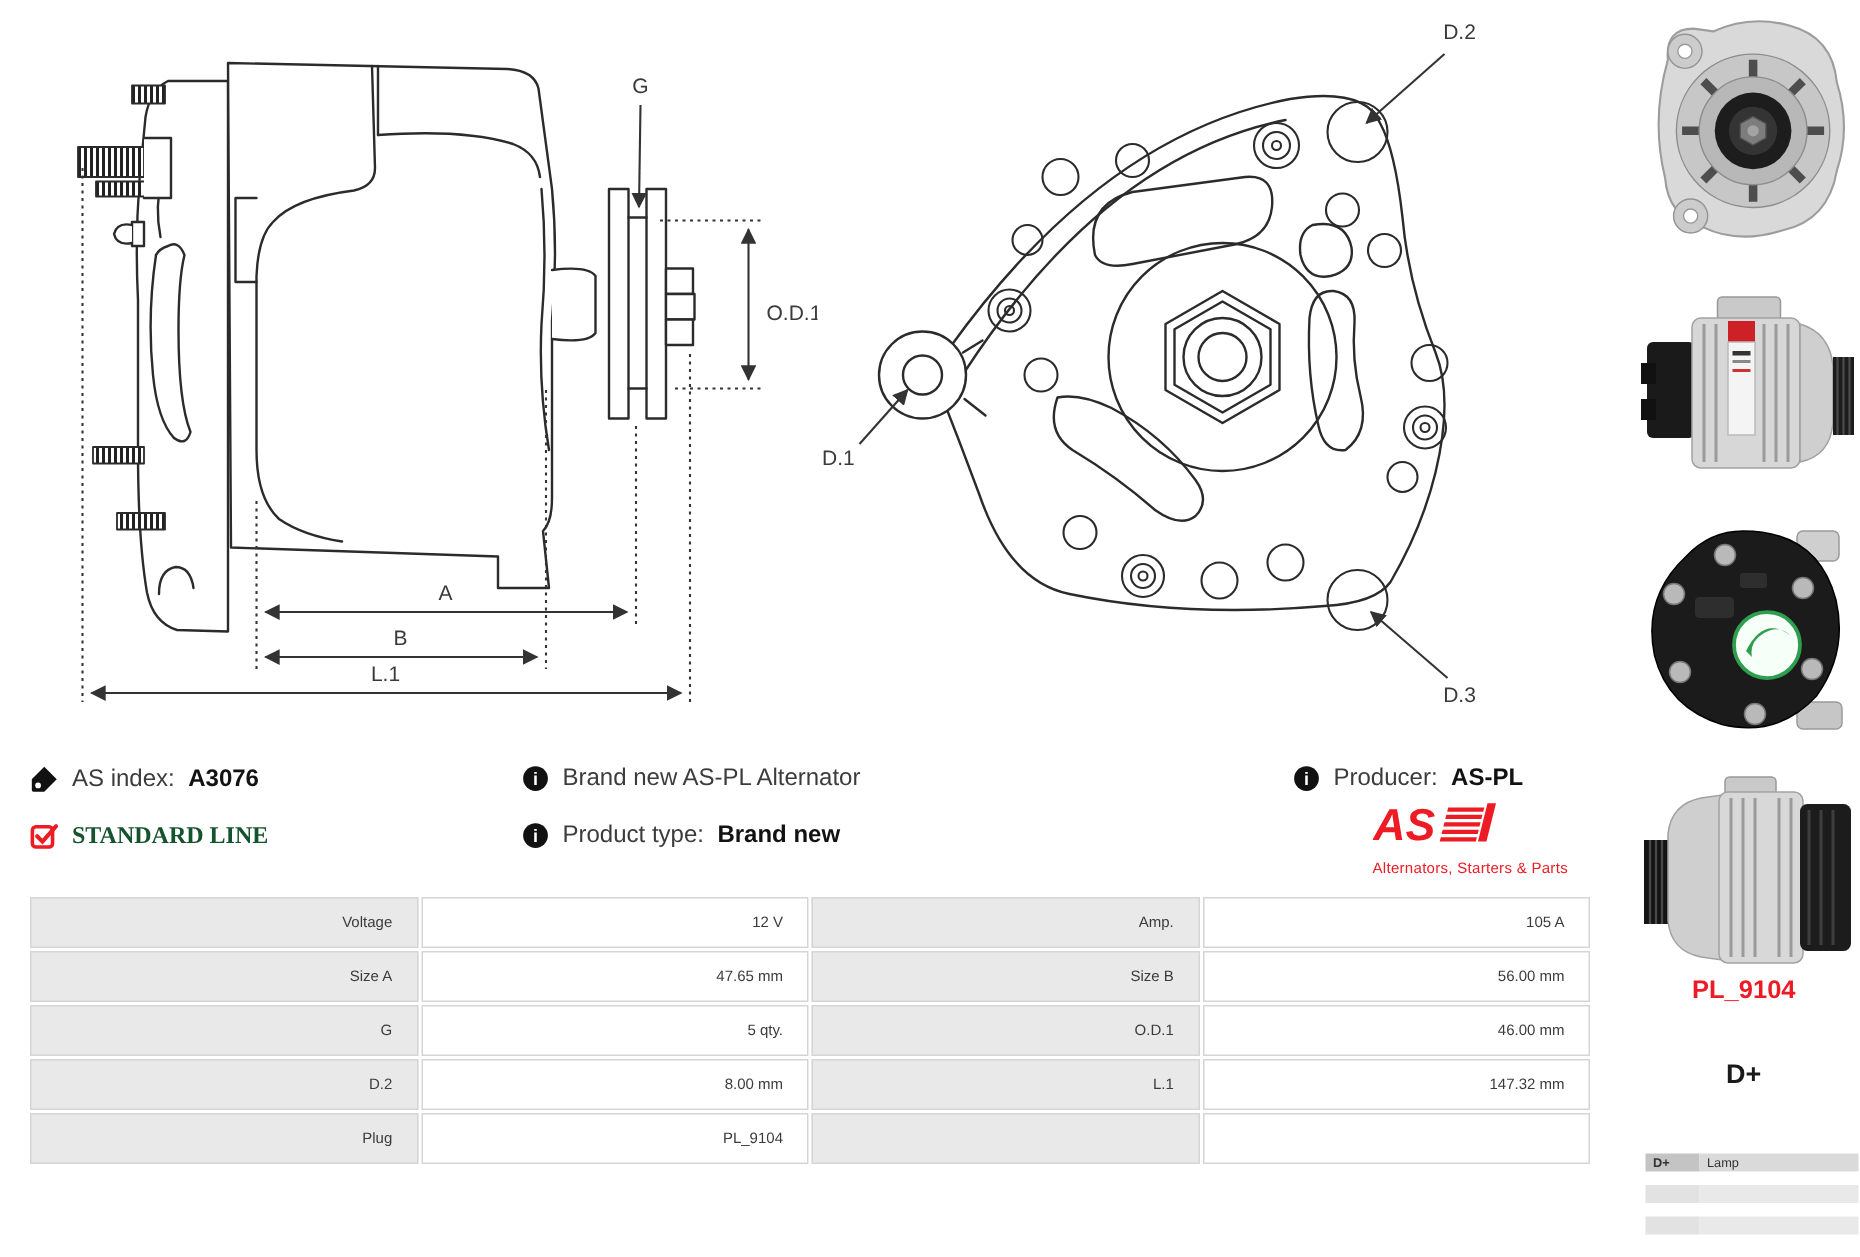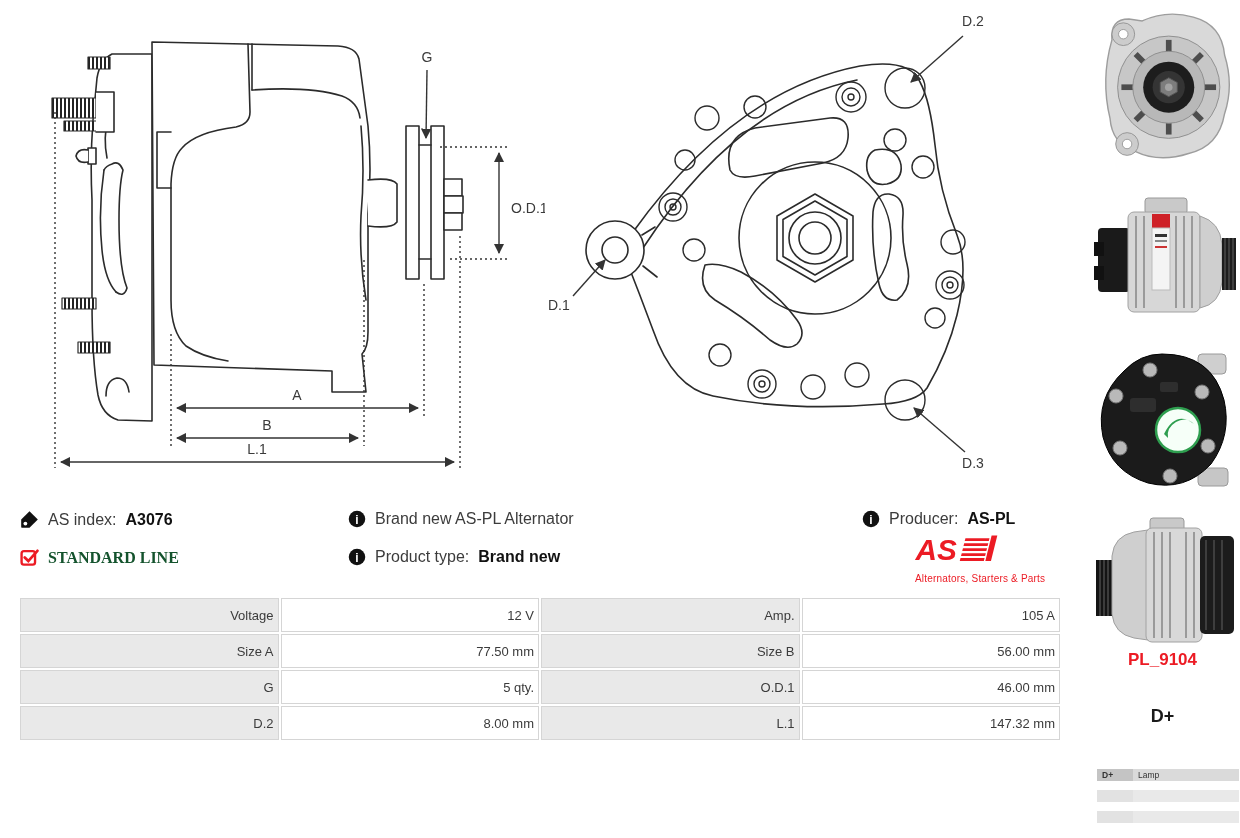--- a/index.html
+++ b/index.html
@@ -10,21 +10,21 @@
   
   .info-item{position:absolute;display:flex;align-items:flex-end;gap:9px;font-size:16px;color:#3c3c3c;white-space:nowrap;}
   .info-item b{color:#121212;}
   .std-line{color:#14532d;font-weight:bold;font-family:Liberation Serif, serif;}
   .icon-svg{display:block;}
   
   .as-logo-wrap{position:absolute;left:915px;top:534px;width:110px;text-align:left;}
   .as-tagline{font-size:10px;color:#ec1b24;margin-top:1px;letter-spacing:.2px;white-space:nowrap;}
   
   table.spec{position:absolute;left:18px;top:596px;width:1044px;border-collapse:separate;border-spacing:2px;table-layout:fixed;}
-  table.spec td{height:32px;padding:0 4px;font-size:13px;color:#3b3b3b;text-align:right;
+  table.spec td{height:32px;padding:0 16px;font-size:10px;color:#3b3b3b;text-align:right;
                 border:1px solid #d5d5d5;background:#fff;overflow:hidden;}
   table.spec td.lbl{background:#e9e9e9;}
   
   .plug-code{position:absolute;left:1085px;top:650px;width:155px;text-align:center;
              color:#ec1b24;font-weight:bold;font-size:17px;}
   .terminal{position:absolute;left:1085px;top:706px;width:155px;text-align:center;
             color:#1a1a1a;font-weight:bold;font-size:18px;}
   table.pins{position:absolute;left:1097px;top:760px;width:142px;border-collapse:separate;border-spacing:0 9px;table-layout:fixed;}
   table.pins td{height:12px;font-size:8.5px;padding:0 5px;color:#333;vertical-align:middle;}
   td.pk1{background:#c4c4c4;font-weight:bold;width:26px;}
@@ -350,32 +350,38 @@
   <table class="spec">
     <tbody>
       <tr>
         <td class="lbl">Voltage</td>
         <td>12 V</td>
         <td class="lbl">Amp.</td>
         <td>105 A</td>
       </tr>
       <tr>
         <td class="lbl">Size A</td>
-        <td>77.50 mm</td>
+        <td>47.65 mm</td>
         <td class="lbl">Size B</td>
         <td>56.00 mm</td>
       </tr>
       <tr>
         <td class="lbl">G</td>
         <td>5 qty.</td>
         <td class="lbl">O.D.1</td>
         <td>46.00 mm</td>
       </tr>
       <tr>
         <td class="lbl">D.2</td>
         <td>8.00 mm</td>
         <td class="lbl">L.1</td>
         <td>147.32 mm</td>
       </tr>
+      <tr>
+        <td class="lbl">Plug</td>
+        <td>PL_9104</td>
+        <td class="lbl"></td>
+        <td></td>
+      </tr>
     </tbody>
   </table>
 
 </div>
 
 </body></html>

